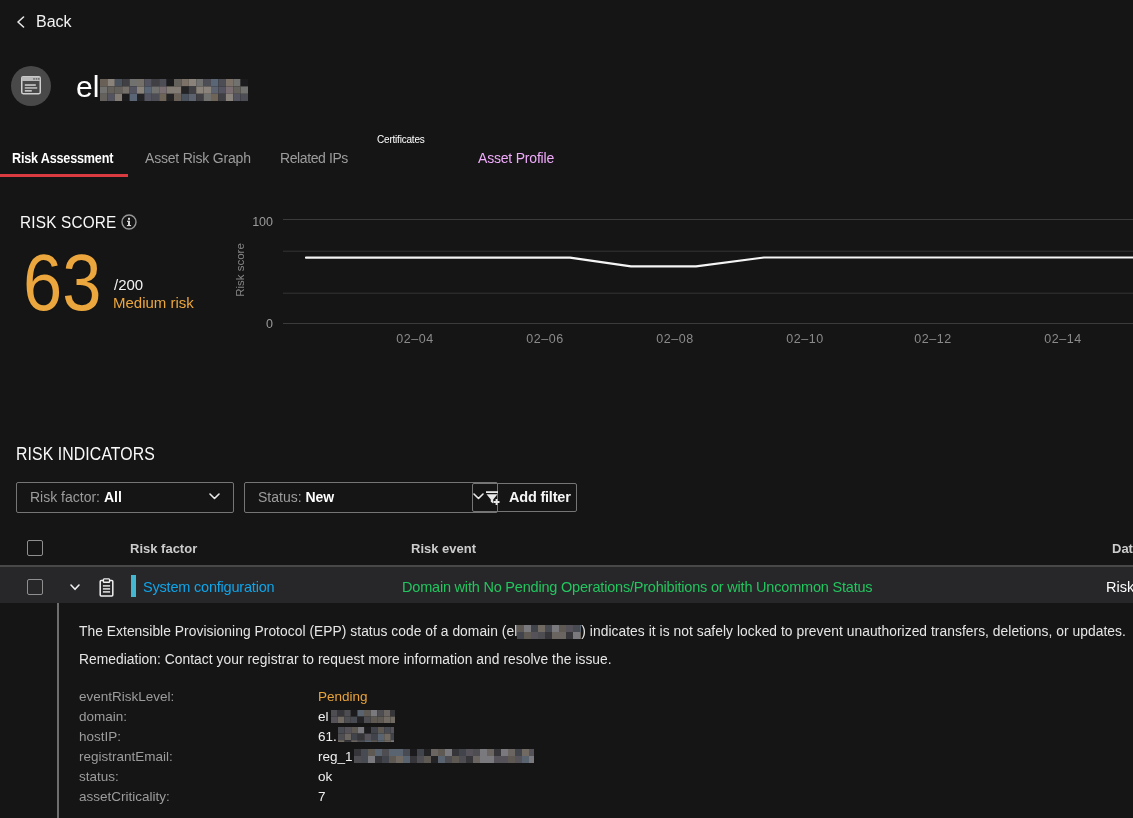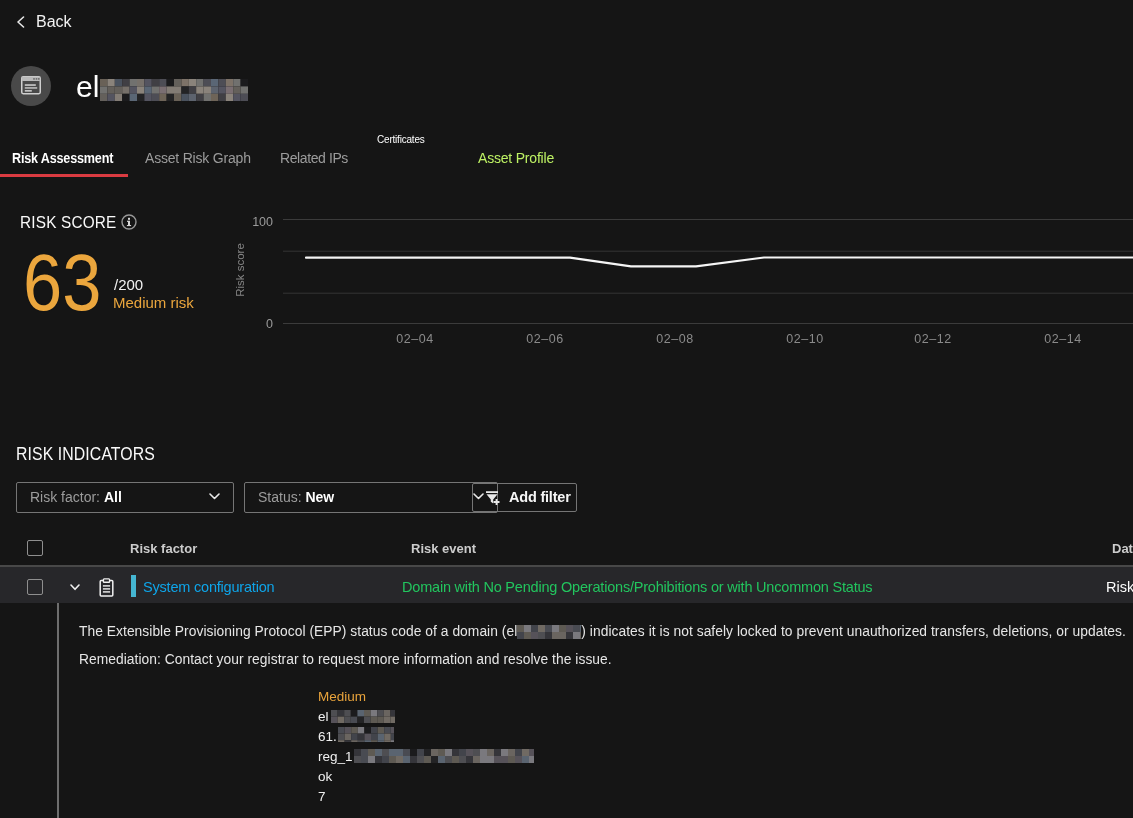--- a/index.html
+++ b/index.html
@@ -89,21 +89,21 @@
       <rect x="118.4" y="14.8" width="7.4" height="7.2" fill="#403f44"></rect>
       <rect x="125.8" y="14.8" width="7.4" height="7.2" fill="#8a837b"></rect>
       <rect x="133.2" y="14.8" width="7.4" height="7.2" fill="#545460"></rect>
       <rect x="140.6" y="14.8" width="7.4" height="7.2" fill="#4d4d55"></rect>
     </svg>
 
   <div class="abs" style="left:12px;top:150px;font-size:14px;font-weight:bold;color:#ffffff;letter-spacing:-0.2px;transform:scaleX(0.9);transform-origin:left top;">Risk Assessment</div>
   <div class="abs" style="left:145px;top:150px;font-size:14px;color:#9c9c9c;letter-spacing:-0.2px;">Asset Risk Graph</div>
   <div class="abs" style="left:280px;top:150px;font-size:14px;color:#9c9c9c;letter-spacing:-0.4px;">Related IPs</div>
   <div class="abs" style="left:377px;top:134px;font-size:10px;color:#ffffff;letter-spacing:-0.2px;">Certificates</div>
-  <div class="abs" style="left:478px;top:150px;font-size:14px;color:#bef264;letter-spacing:-0.2px;">Asset Profile</div>
+  <div class="abs" style="left:478px;top:150px;font-size:14px;color:#f0abfc;letter-spacing:-0.2px;">Asset Profile</div>
   <div class="abs" style="left:0px;top:174px;width:128px;height:3px;background:#da3b41;"></div>
 
   <div class="abs" style="left:20px;top:213px;font-size:16.5px;color:#fafafa;letter-spacing:0.2px;transform:scaleX(0.93);transform-origin:left top;">RISK SCORE</div>
   <svg class="abs" style="left:121px;top:214px" width="16" height="16" viewBox="0 0 16 16">
     <circle cx="8" cy="8" r="7.0" fill="none" stroke="#989898" stroke-width="1.4"></circle>
     <rect x="7" y="3.8" width="2" height="2" fill="#d6d6d6"></rect>
     <rect x="7" y="6.7" width="2" height="5.3" fill="#d6d6d6"></rect>
     <rect x="6" y="6.7" width="1" height="1.2" fill="#d6d6d6"></rect>
     <rect x="5.9" y="11" width="4.2" height="1.1" fill="#d6d6d6"></rect>
   </svg>
@@ -193,22 +193,25 @@
           <rect x="28.0" y="7.0" width="7.0" height="7.0" fill="#35353a"></rect>
           <rect x="35.0" y="7.0" width="7.0" height="7.0" fill="#6a6560"></rect>
           <rect x="42.0" y="7.0" width="7.0" height="7.0" fill="#6a6560"></rect>
           <rect x="49.0" y="7.0" width="7.0" height="7.0" fill="#35353a"></rect>
           <rect x="56.0" y="7.0" width="7.0" height="7.0" fill="#7a797e"></rect>
           <rect x="63.0" y="7.0" width="1.0" height="7.0" fill="#6a6560"></rect>
         </svg></span>) indicates it is not safely locked to prevent unauthorized transfers, deletions, or updates.</div>
 
   <div class="abs" style="left:79px;top:652px;font-size:13.8px;color:#e6e6e6;letter-spacing:0.05px;">Remediation: Contact your registrar to request more information and resolve the issue.</div>
 
+  <div class="abs" style="left:79px;top:687px;font-size:13.5px;color:#9c9c9c;line-height:20px;">
+    eventRiskLevel:<br>domain:<br>hostIP:<br>registrantEmail:<br>status:<br>assetCriticality:
+  </div>
   <div class="abs" style="left:318px;top:687px;font-size:13.5px;color:#f0f0f0;line-height:20px;">
-    <span style="color:#e8a33b;">Medium</span><br>el<br>61.<br>reg_1<br>ok<br>7
+    <span style="color:#e8a33b;">Pending</span><br>el<br>61.<br>reg_1<br>ok<br>7
   </div>
   <svg style="position:absolute;left:331px;top:709.5px" width="64" height="13" viewBox="0 0 64 13">
       <rect x="0.0" y="0.0" width="6.6" height="6.6" fill="#4e4e52"></rect>
       <rect x="6.6" y="0.0" width="6.6" height="6.6" fill="#35353a"></rect>
       <rect x="13.2" y="0.0" width="6.6" height="6.6" fill="#4e4e52"></rect>
       <rect x="19.8" y="0.0" width="6.6" height="6.6" fill="#1b1b1d"></rect>
       <rect x="26.4" y="0.0" width="6.6" height="6.6" fill="#5a6470"></rect>
       <rect x="33.0" y="0.0" width="6.6" height="6.6" fill="#5e5a53"></rect>
       <rect x="39.6" y="0.0" width="6.6" height="6.6" fill="#7a797e"></rect>
       <rect x="46.2" y="0.0" width="6.6" height="6.6" fill="#4e4e52"></rect>

